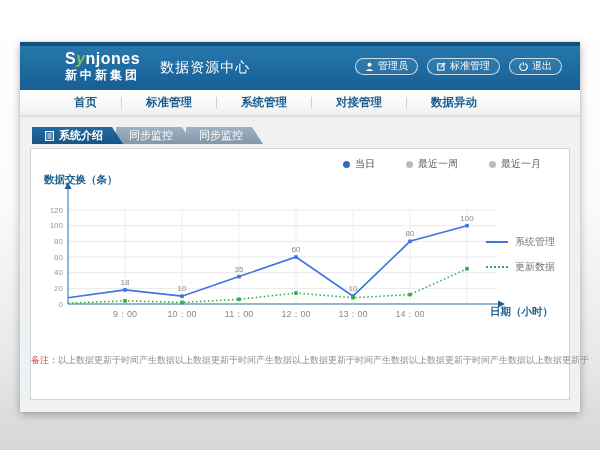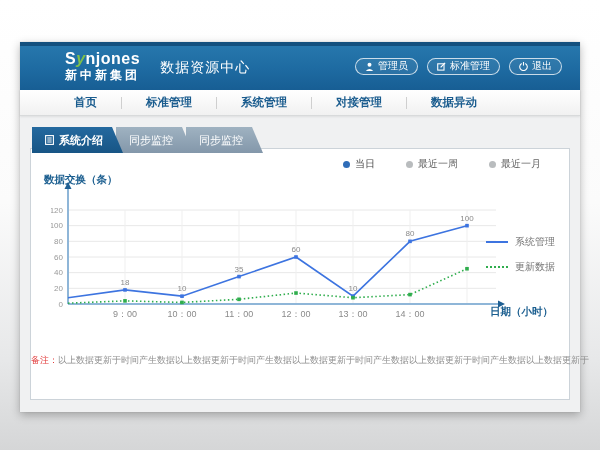--- a/index.html
+++ b/index.html
@@ -25,21 +25,21 @@
 
   
   .nav { height:26px; background:linear-gradient(180deg,#ffffff,#f1f1f1); border-bottom:1px solid #d8dadb;
          display:flex; align-items:center; padding-left:30px; box-shadow:0 1px 2px rgba(0,0,0,.08); }
   .nav-item { padding:0 24px; font-size:11.5px; font-weight:bold; color:#1a5c8e; cursor:pointer; }
   .nav-div { width:1px; height:12px; background:#cfcfcf; }
 
   
   .content { position:relative; height:296px; }
   .tabs { position:absolute; left:12px; top:11px; display:flex; z-index:3; }
-  .tab { height:26px; line-height:21px; padding:0 20px 0 13px; margin-right:-7px; font-size:11px; color:#fff;
+  .tab { height:17px; line-height:21px; padding:0 20px 0 13px; margin-right:-7px; font-size:11px; color:#fff;
          clip-path:polygon(0 0, calc(100% - 11px) 0, 100% 100%, 0 100%); cursor:pointer; display:flex; align-items:center; gap:5px; }
   .tab.active { background:linear-gradient(180deg,#24699f,#175585); font-weight:bold; z-index:4; position:relative; }
   .tab.inactive { background:linear-gradient(180deg,#9fb2c1,#8397aa); z-index:2; position:relative; }
   .tab svg { display:block; }
 
   .panel { position:absolute; left:10px; right:10px; top:32px; bottom:12px;
            background:#fff; border:1px solid #ccd3d9; }
 
   .radio-group { position:absolute; top:8px; right:28px; display:flex; gap:31px; align-items:center; }
   .radio-opt { display:flex; align-items:center; gap:5px; font-size:10px; color:#666; cursor:pointer; }

